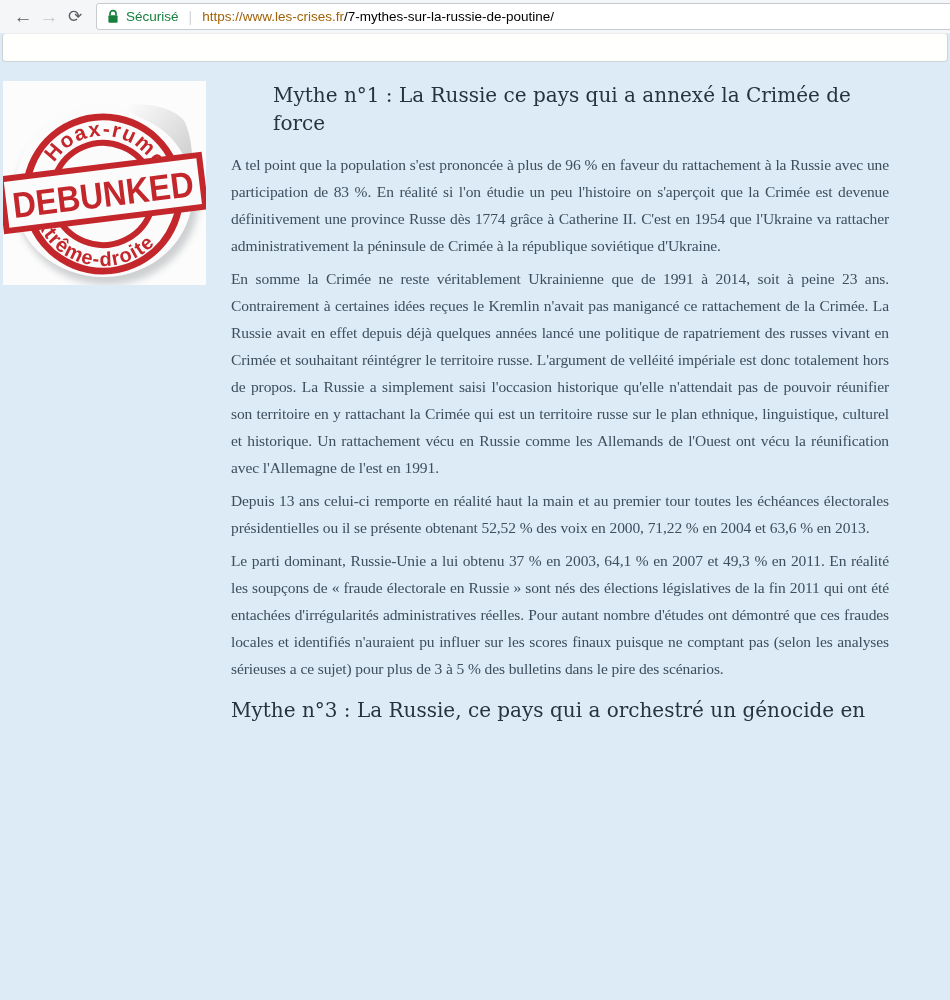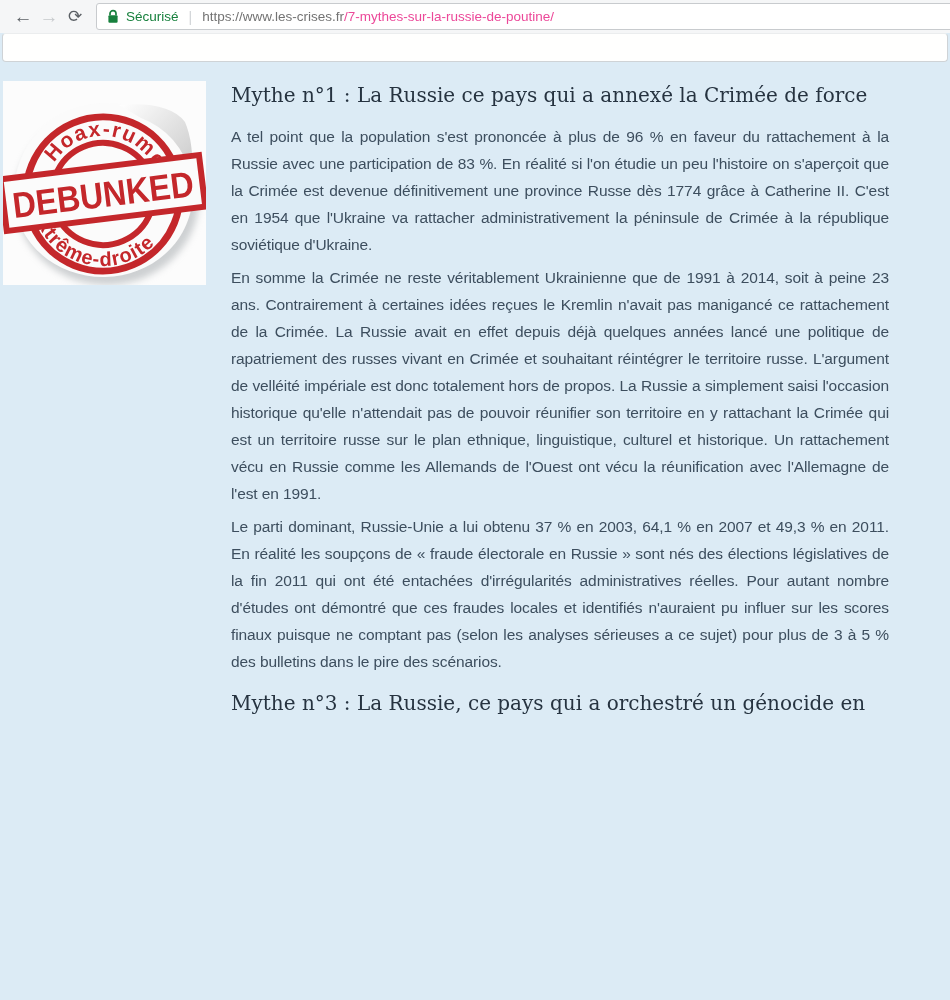--- a/index.html
+++ b/index.html
@@ -22,22 +22,22 @@
   .nav-btn.reload{font-size:17px;}
   .urlbar{
     flex:1 1 auto;height:25px;margin-left:8px;margin-right:-6px;
     background:#ffffff;border:1px solid #c8cbce;border-radius:3px;
     display:flex;align-items:center;padding:0 10px;gap:7px;
   }
   .lock{flex:0 0 auto;display:block;}
   .secure-label{font-size:13.5px;color:#17803d;}
   .url-sep{color:#d0d3d6;font-size:14px;margin:0 3px;}
   .url-text{font-size:13.5px;white-space:nowrap;overflow:hidden;}
-  .url-domain{color:#737373;}
-  .url-path{color:#ec4899;}
+  .url-domain{color:#a16207;}
+  .url-path{color:#000000;}
   
   .strip{
     height:27px;margin:0 2px;background:#fffffe;
     border:1px solid #cfd3d6;border-top-color:#ebedee;
     border-radius:4px;
   }
   
   .content{
     position:relative;height:937px;background:#dcebf5;box-sizing:border-box;
   }
@@ -47,24 +47,24 @@
   }
   .figure svg{display:block;}
   .article{
     margin-left:231px;width:658px;padding-top:19px;
   }
   .myth-heading{
     font-family:"DejaVu Serif","Liberation Serif",serif;
     font-size:20px;line-height:28px;font-weight:500;
     color:#263340;margin:14px 0 14px 0;letter-spacing:0;
   }
-  .myth-heading.first{margin-top:0;}
+  .myth-heading.first{margin-top:0;margin-left:42px;}
   .article p{
     font-size:15.5px;line-height:27px;letter-spacing:-0.1px;
-    color:#3d4e5e;margin:0 0 6px 0;text-align:justify;
+    color:#3d4e5e;margin:0 0 6px 0;text-align:justify;font-family:Liberation Serif, serif;
   }
   .article p.left{text-align:left;}
 </style>
 </head>
 <body>
 
 <div class="toolbar">
   <span class="nav-btn">←</span>
   <span class="nav-btn disabled">→</span>
   <span class="nav-btn reload">⟳</span>
@@ -126,17 +126,18 @@
         </g>
       </g>
     </svg>
   </div>
 
   <div class="article">
     <h2 class="myth-heading first">Mythe n°1 : La Russie ce pays qui a annexé la Crimée de force</h2>
     <p>A tel point que la population s'est prononcée à plus de 96 % en faveur du rattachement à la Russie avec une participation de 83 %. En réalité si l'on étudie un peu l'histoire on s'aperçoit que la Crimée est devenue définitivement une province Russe dès 1774 grâce à Catherine II. C'est en 1954 que l'Ukraine va rattacher administrativement la péninsule de Crimée à la république soviétique d'Ukraine.</p>
     <p>En somme la Crimée ne reste véritablement Ukrainienne que de 1991 à 2014, soit à peine 23 ans. Contrairement à certaines idées reçues le Kremlin n'avait pas manigancé ce rattachement de la Crimée. La Russie avait en effet depuis déjà quelques années lancé une politique de rapatriement des russes vivant en Crimée et souhaitant réintégrer le territoire russe. L'argument de velléité impériale est donc totalement hors de propos. La Russie a simplement saisi l'occasion historique qu'elle n'attendait pas de pouvoir réunifier son territoire en y rattachant la Crimée qui est un territoire russe sur le plan ethnique, linguistique, culturel et historique. Un rattachement vécu en Russie comme les Allemands de l'Ouest ont vécu la réunification avec l'Allemagne de l'est en 1991.</p>
 
+    <p>Depuis 13 ans celui-ci remporte en réalité haut la main et au premier tour toutes les échéances électorales présidentielles ou il se présente obtenant 52,52 % des voix en 2000, 71,22 % en 2004 et 63,6 % en 2013.</p>
     <p>Le parti dominant, Russie-Unie a lui obtenu 37 % en 2003, 64,1 % en 2007 et 49,3 % en 2011. En réalité les soupçons de « fraude électorale en Russie » sont nés des élections législatives de la fin 2011 qui ont été entachées d'irrégularités administratives réelles. Pour autant nombre d'études ont démontré que ces fraudes locales et identifiés n'auraient pu influer sur les scores finaux puisque ne comptant pas (selon les analyses sérieuses a ce sujet) pour plus de 3 à 5 % des bulletins dans le pire des scénarios.</p>
 
     <h2 class="myth-heading">Mythe n°3 : La Russie, ce pays qui a orchestré un génocide en</h2>
   </div>
 </div>
 
 </body></html>

